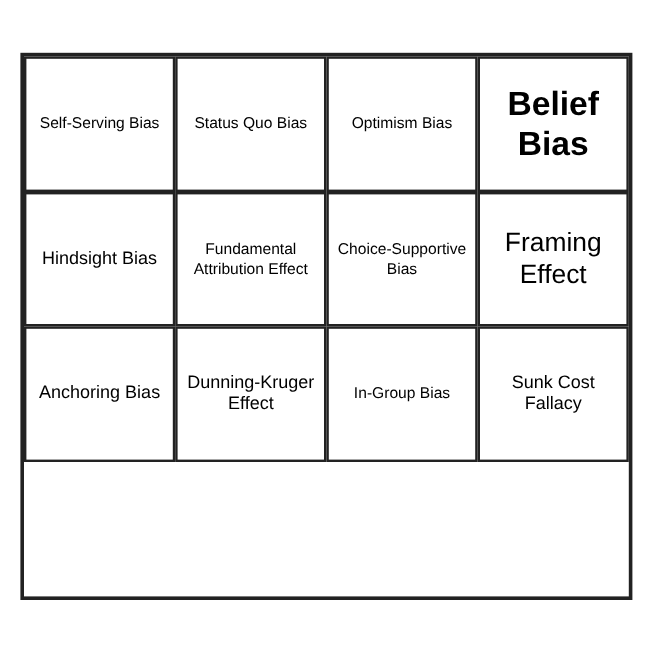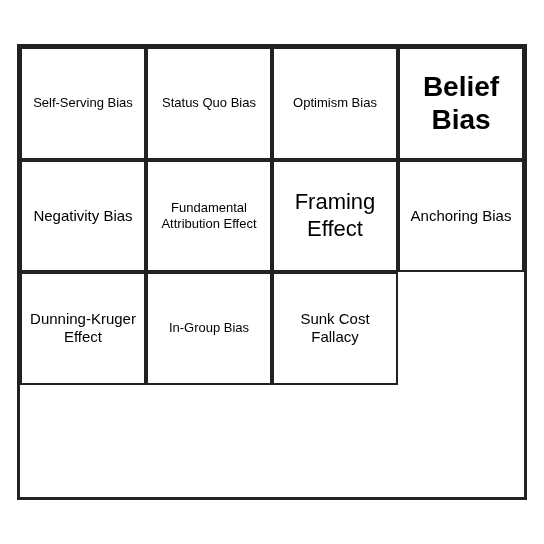--- a/index.html
+++ b/index.html
@@ -47,24 +47,27 @@
     <div class="bingo-cell">
       <span class="size-normal">Status Quo Bias</span>
     </div>
     <div class="bingo-cell">
       <span class="size-normal">Optimism Bias</span>
     </div>
     <div class="bingo-cell">
       <span class="size-xlarge">Belief Bias</span>
     </div>
     <div class="bingo-cell">
-      <span class="size-medium">Negativity Bias</span>
+      <span class="size-medium">Hindsight Bias</span>
     </div>
     <div class="bingo-cell">
       <span class="size-normal">Fundamental Attribution Effect</span>
+    </div>
+    <div class="bingo-cell">
+      <span class="size-normal">Choice-Supportive Bias</span>
     </div>
     <div class="bingo-cell">
       <span class="size-large">Framing Effect</span>
     </div>
     <div class="bingo-cell">
       <span class="size-medium">Anchoring Bias</span>
     </div>
     <div class="bingo-cell">
       <span class="size-medium">Dunning-Kruger Effect</span>
     </div>

